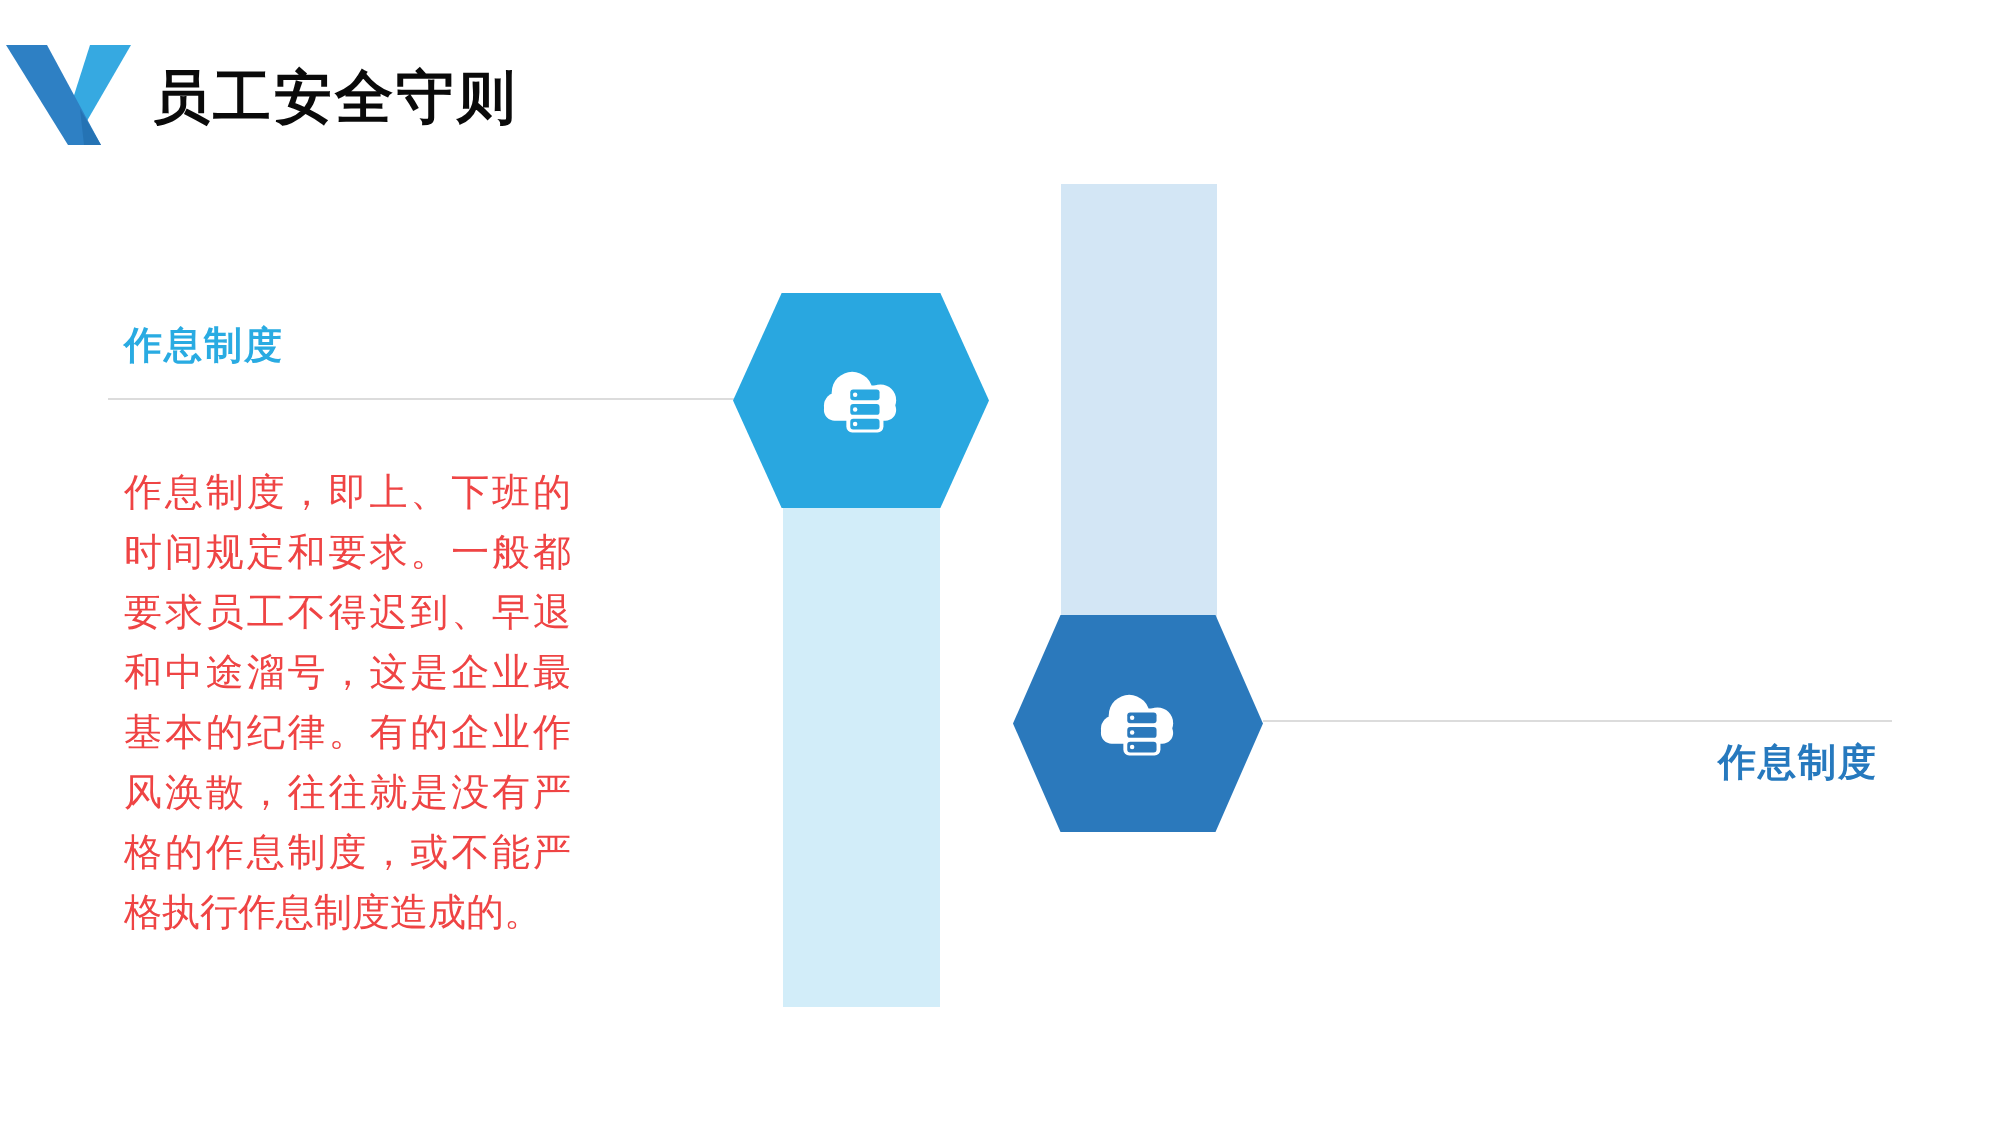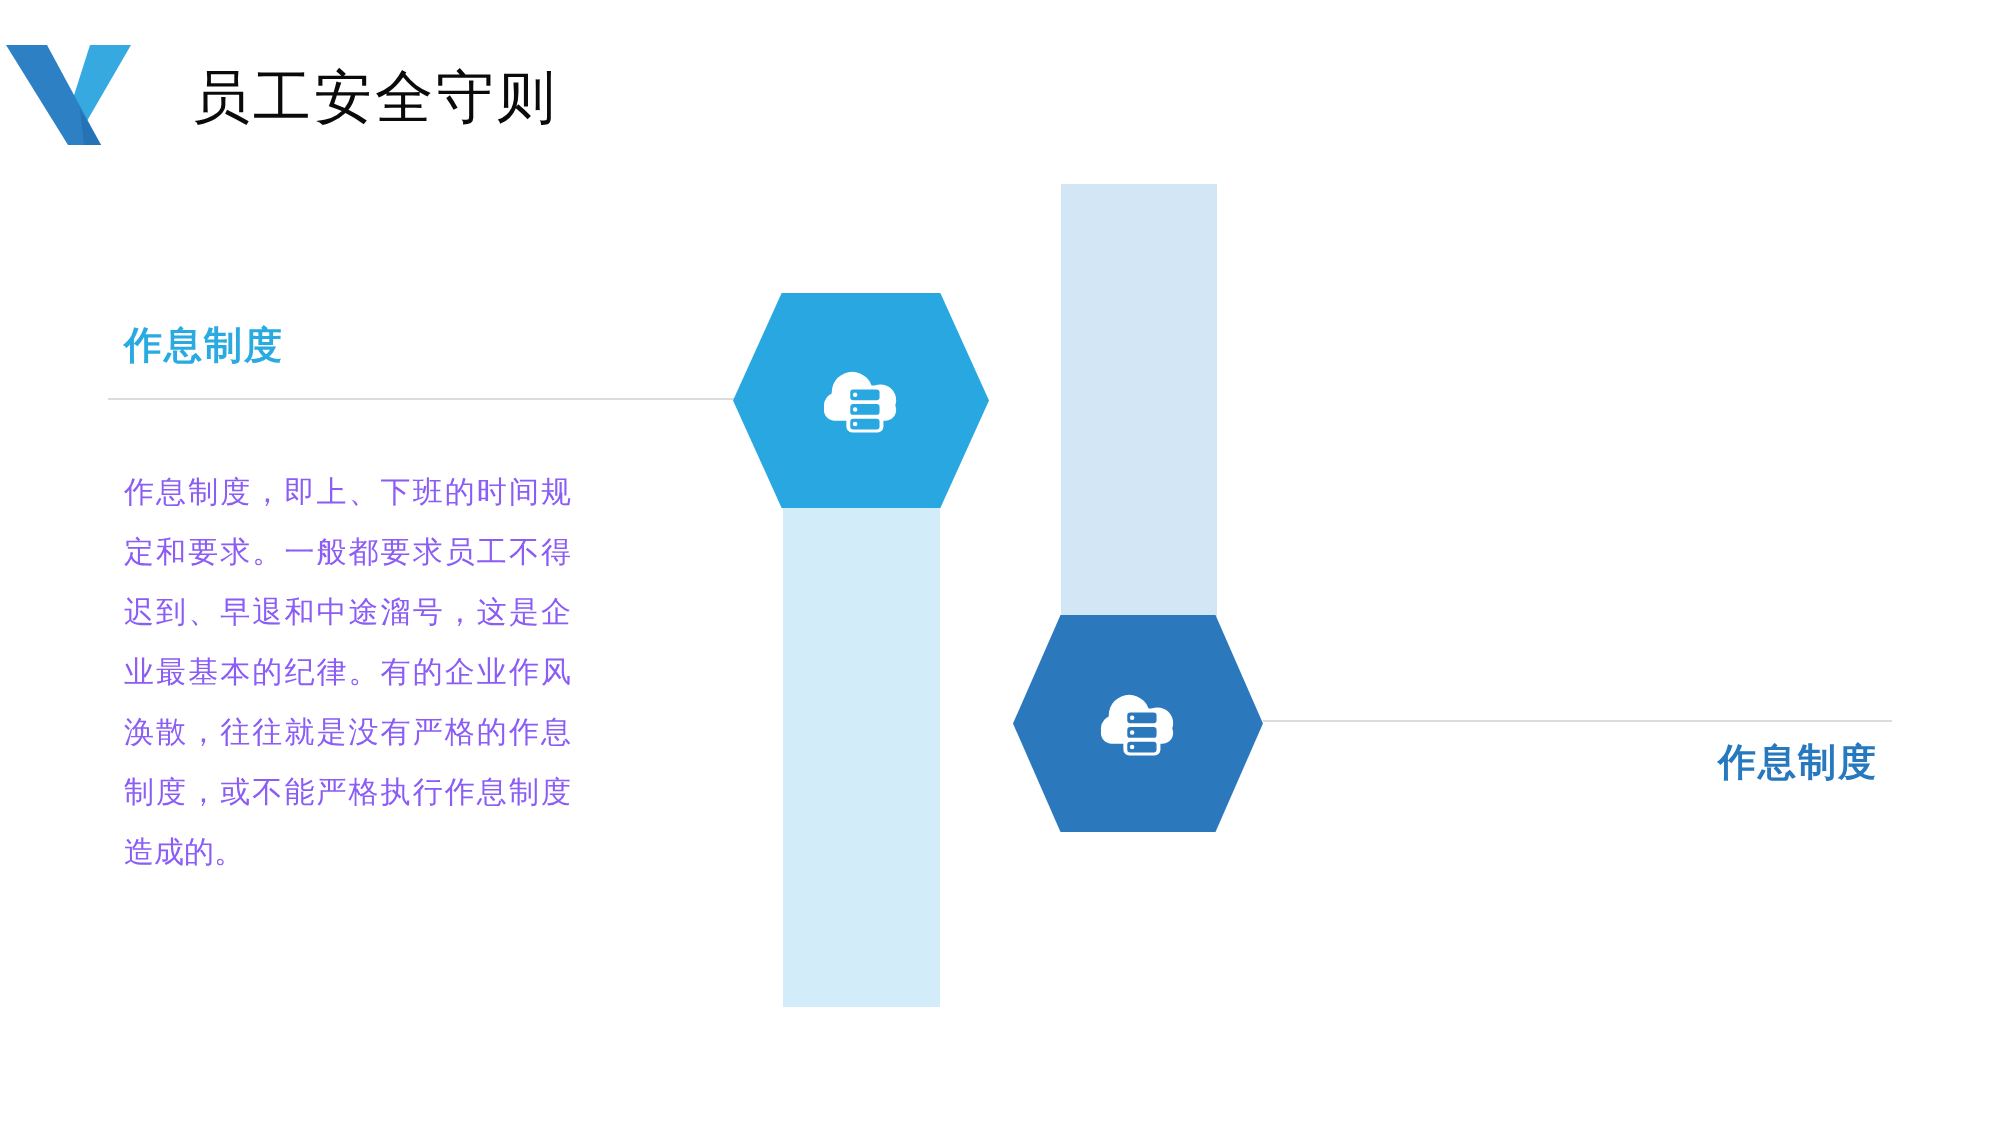--- a/index.html
+++ b/index.html
@@ -13,37 +13,37 @@
     width: 2000px; height: 1125px;
     background: #ffffff;
   }
   .abs { position: absolute; }
 
   
   .logo { left: 6px; top: 45px; width: 125px; height: 100px; }
   .slide-title {
     left: 152px; top: 58px; height: 80px;
     display: flex; align-items: center;
-    font-size: 58px; font-weight: 400; color: #0a0a0a;
-    letter-spacing: 3px; white-space: nowrap; margin-left: 40px;
+    font-size: 58px; font-weight: 700; color: #0a0a0a;
+    letter-spacing: 3px; white-space: nowrap;
   }
 
   
   .left-heading {
     left: 124px; top: 320px;
     font-size: 38px; font-weight: 700; color: #29ABE2;
     letter-spacing: 2px; white-space: nowrap;
   }
   .left-divider {
     left: 108px; top: 398px; width: 626px; height: 2px;
     background: #dcdcdc;
   }
   .left-body {
     left: 124px; top: 462px; width: 447px;
-    font-size: 30px; line-height: 60px; color: #8b5cf6;
+    font-size: 38px; line-height: 60px; color: #ef4444;
     text-align: justify;
   }
 
   
   .bar-top    { left: 1061px; top: 184px; width: 156px; height: 434px; background: #D3E6F5; }
   .bar-bottom { left: 783px;  top: 500px; width: 157px; height: 507px; background: #D2EDF9; }
   .hexagon {
     display: flex; align-items: center; justify-content: center;
     clip-path: polygon(0% 50%, 19% 0%, 81% 0%, 100% 50%, 81% 100%, 19% 100%);
   }

